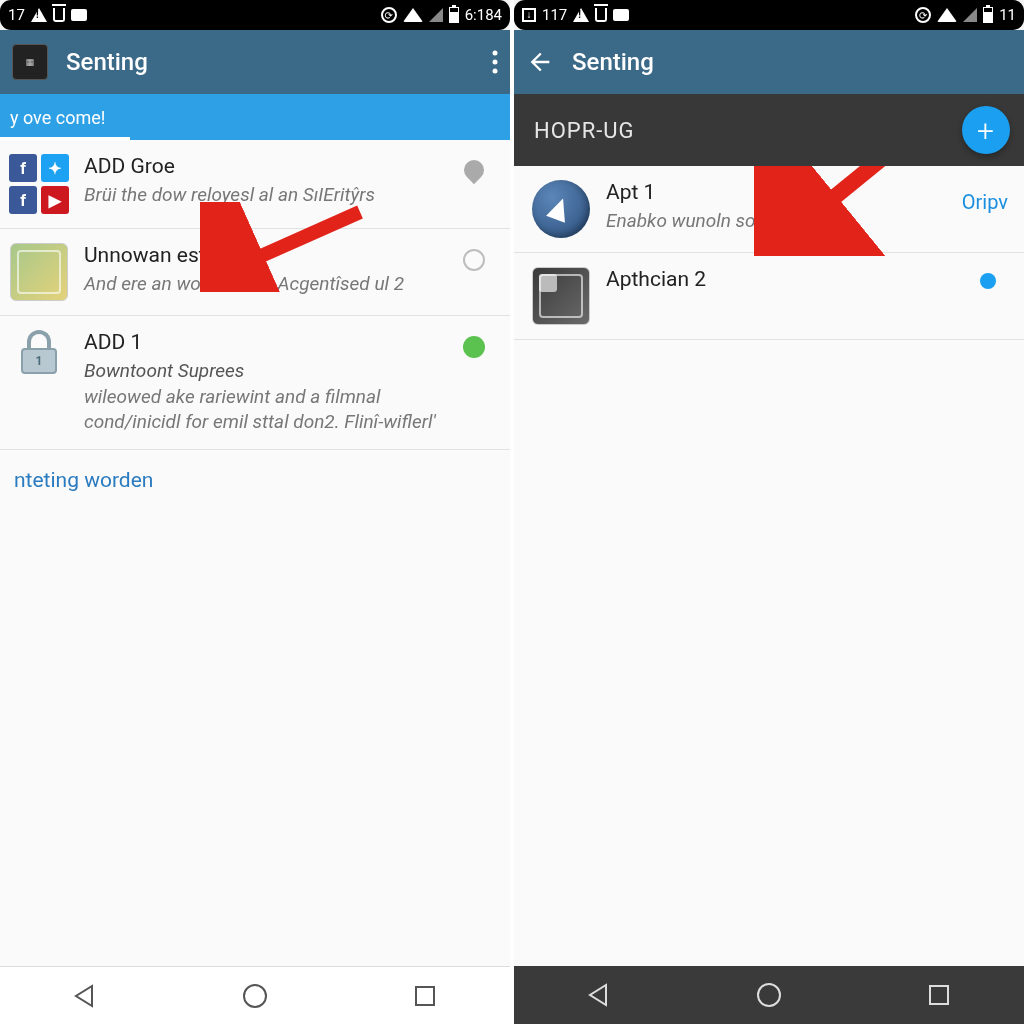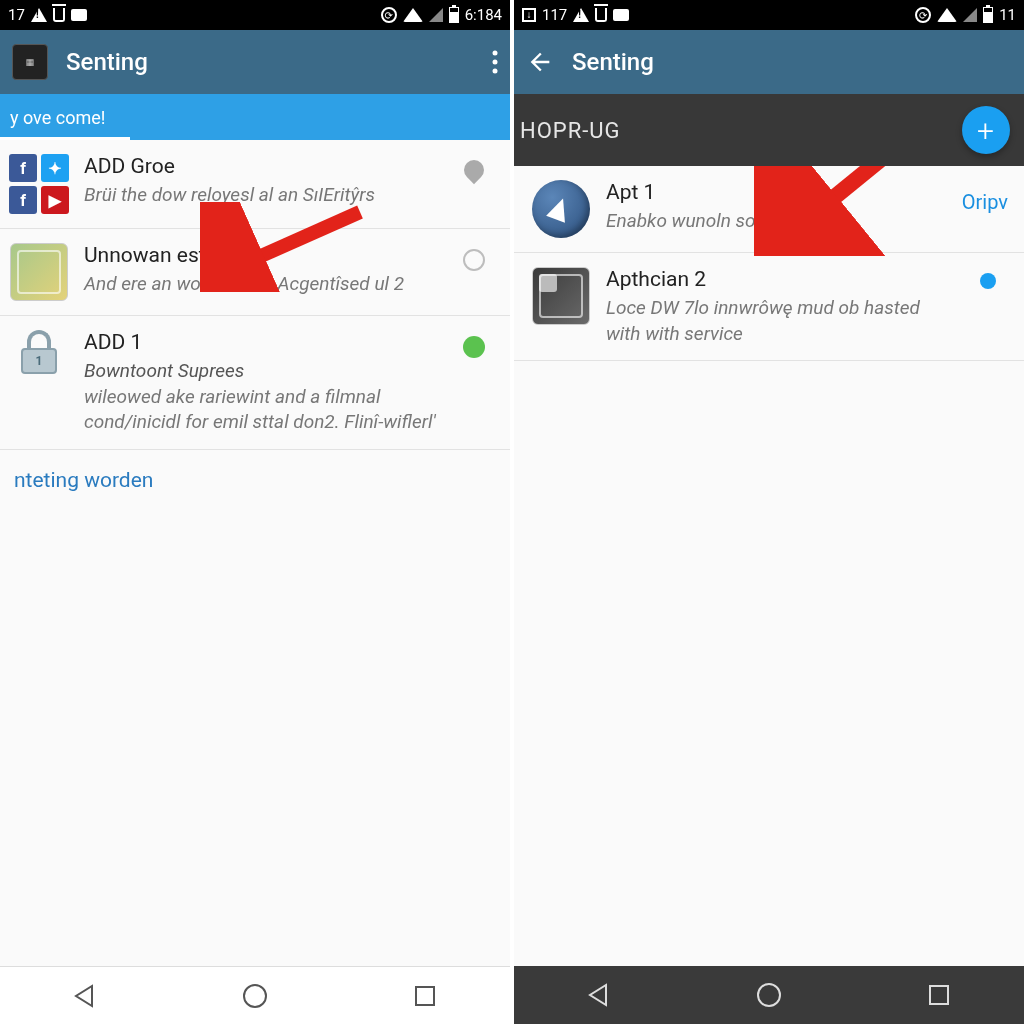--- a/index.html
+++ b/index.html
@@ -2,21 +2,21 @@
 <html><head>
 <meta charset="utf-8">
 <style>
   * { box-sizing: border-box; margin: 0; padding: 0; }
   html, body { width: 1024px; height: 1024px; overflow: hidden; font-family: Roboto, Arial, sans-serif; background: #fff; }
   .wrap { display: flex; width: 1024px; height: 1024px; }
   .phone { flex: 1; display: flex; flex-direction: column; position: relative; background: #f4f4f4; }
   .phone + .phone { border-left: 4px solid #fff; }
 
   
-  .statusbar { height: 30px; background: #000; color: #fff; display: flex; align-items: center; font-size: 15px; padding: 0 8px; gap: 6px; }
+  .statusbar { height: 30px; background: #000; color: #fff; display: flex; align-items: center; font-size: 15px; padding: 0 8px; gap: 6px; border-radius: 11px; }
   .statusbar .spacer { flex: 1; }
   .st-ico { display: inline-flex; align-items: center; justify-content: center; }
   .tri { width: 0; height: 0; border-left: 8px solid transparent; border-right: 8px solid transparent; border-bottom: 14px solid #fff; position: relative; }
   .tri::after { content: "!"; position: absolute; top: 1px; left: -3px; color: #000; font-size: 10px; font-weight: bold; }
   .beaker { width: 12px; height: 14px; border: 2px solid #fff; border-top: none; border-radius: 0 0 3px 3px; position: relative; }
   .beaker::before { content:""; position:absolute; top:-4px; left:-3px; width:14px; height:2px; background:#fff; }
   .chat { width: 16px; height: 12px; background:#fff; border-radius:2px; position:relative; }
   .chat::after{content:"";position:absolute;bottom:-4px;left:3px;border:4px solid transparent;border-top-color:#fff;}
   .circ { width:16px; height:16px; border:2px solid #fff; border-radius:50%; display:flex; align-items:center; justify-content:center; font-size:10px; }
   .wifi { width:0;height:0;border-left:10px solid transparent;border-right:10px solid transparent;border-bottom:14px solid #fff;border-radius:2px; }
@@ -31,21 +31,21 @@
   .actionbar .title { font-weight: 500; }
   .actionbar .grow { flex: 1; }
   .back-arrow svg, .overflow svg { display:block; }
   .appico { width:36px;height:36px;background:#222;border:1px solid #555;border-radius:4px;display:flex;align-items:center;justify-content:center;color:#ccc;font-size:9px; }
 
   
   .ribbon { background:#2ea0e6; color:#fff; height:46px; display:flex; align-items:center; padding:0 10px; font-size:18px; position:relative; }
   .ribbon .underline { position:absolute; left:0; bottom:-2px; width:130px; height:5px; background:#fff; }
 
   
-  .darkhdr { background:#383838; color:#e6e6e6; height:72px; display:flex; align-items:center; padding:0 6px; font-size:22px; letter-spacing:1px; position:relative; }
+  .darkhdr { background:#383838; color:#e6e6e6; height:72px; display:flex; align-items:center; padding:0 20px; font-size:22px; letter-spacing:1px; position:relative; }
   .fab { position:absolute; right:14px; top:50%; transform:translateY(-50%); width:48px; height:48px; border-radius:50%; background:#1a9ff1; color:#fff; display:flex; align-items:center; justify-content:center; font-size:30px; box-shadow:0 3px 6px rgba(0,0,0,.3); font-weight:300; }
 
   
   .listbody { flex:1; background:#fafafa; overflow:hidden; position:relative; }
   .row { display:flex; padding:14px 16px 14px 8px; gap:14px; border-bottom:1px solid #e2e2e2; background:#fafafa; }
   .row.noborder { border-bottom:none; }
   .row .ic { width:62px; flex:none; display:flex; align-items:flex-start; justify-content:center; }
   .row .txt { flex:1; }
   .row .ttl { font-size:21px; color:#222; margin-bottom:4px; }
   .row .sub { font-size:19px; color:#777; line-height:1.35;font-style:italic; }
@@ -283,21 +283,20 @@
           <span class="rightlink">Oripv</span>
         </div>
       </div>
 
       <div class="row noborder" style="padding-left:16px;border-bottom:1px solid #e2e2e2;">
         <div class="ic">
             <div class="thumb dark"></div>
           </div>
         <div class="txt">
           <div class="ttl">Apthcian 2</div>
-          <div class="sub">Loce DW 7lo innwrôwę mud ob hasted with with service</div>
         </div>
         <div class="ctrl">
             <span class="dot blue"></span>
           </div>
       </div>
 
       <div class="redarrow" style="left:240px; top:-60px;">
         <svg width="200" height="150" viewBox="0 0 200 150">
           <defs>
               <marker id="ah2" markerWidth="14" markerHeight="14" refX="3" refY="7" orient="auto">

